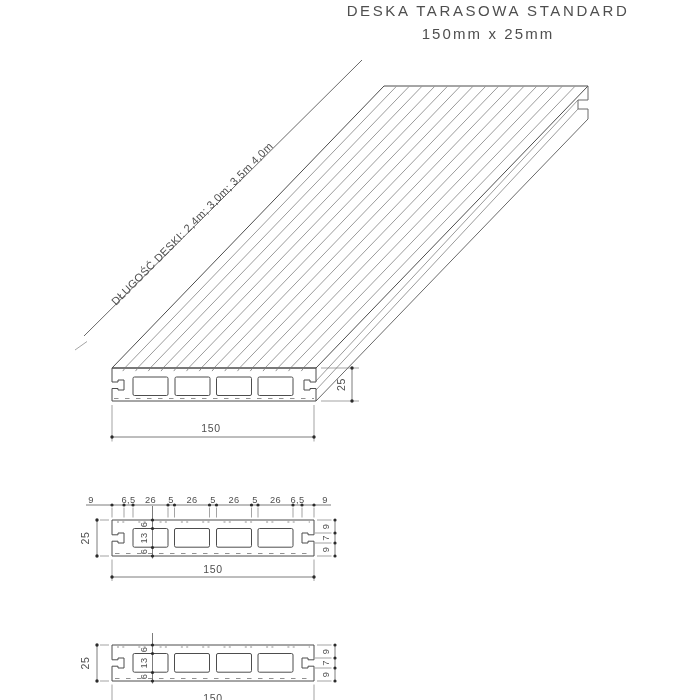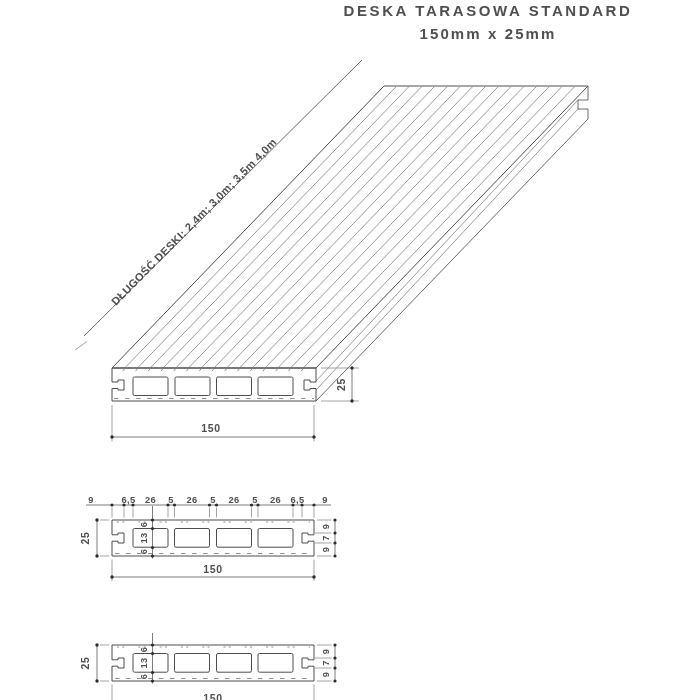--- a/index.html
+++ b/index.html
@@ -1,17 +1,17 @@
 <!DOCTYPE html>
 <html><head>
 <meta charset="utf-8">
 <style>
   html,body{margin:0;padding:0;background:#ffffff;}
   .page{position:relative;width:700px;height:700px;background:#fff;overflow:hidden;
-        font-family:"Liberation Sans", sans-serif;font-weight:bold;}
+        font-family:"Liberation Sans", sans-serif;}
   svg{position:absolute;left:0;top:0;}
   text{fill:#4f4f4f;font-family:"Liberation Sans", sans-serif;}
   .t-title{font-size:15px;letter-spacing:2.6px;}
   .t-sub{font-size:15px;letter-spacing:2.1px;}
   .t-dim{font-size:10.5px;letter-spacing:0.6px;}
   .t-chain{font-size:9.3px;letter-spacing:0.3px;}
   .t-note{font-size:11px;letter-spacing:0.4px;}
   .ol{stroke:#4d4d4d;stroke-width:1;fill:none;}
   .ol2{stroke:#6a6a6a;stroke-width:1;fill:none;}
   .groove{stroke:#9b9b9b;stroke-width:1;fill:none;}

